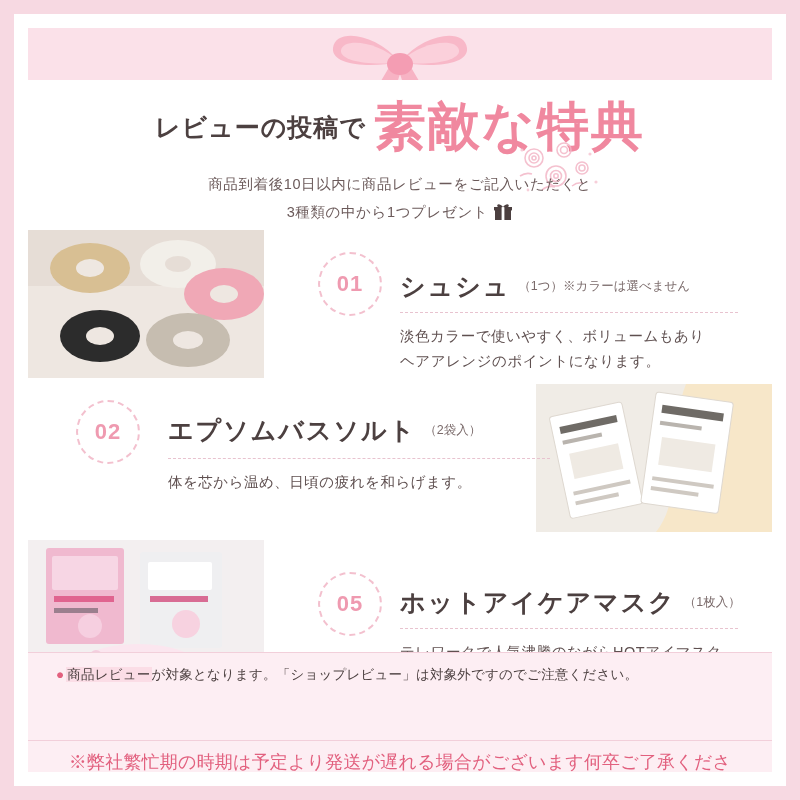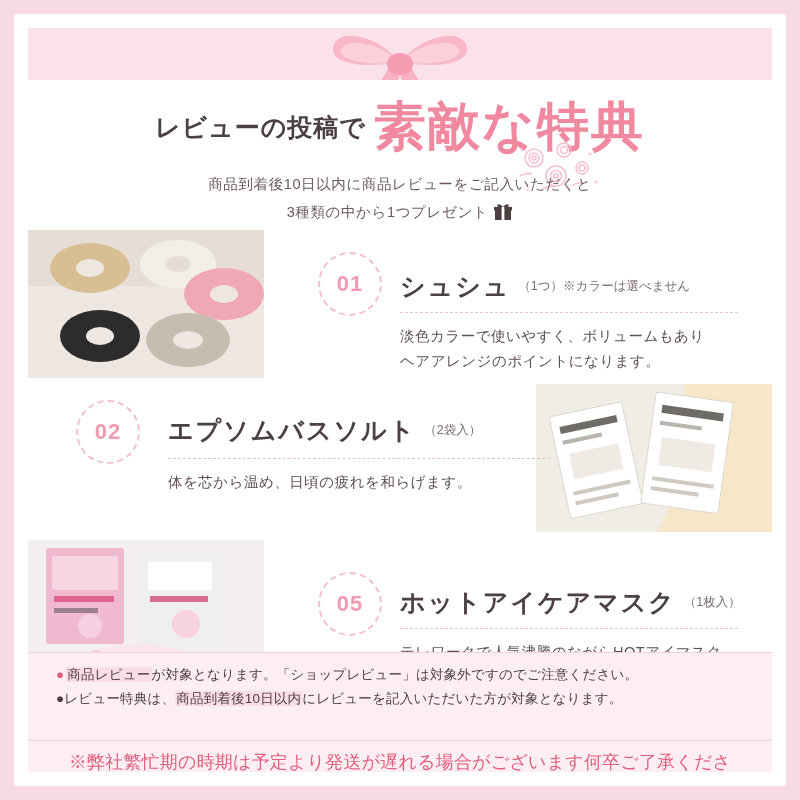--- a/index.html
+++ b/index.html
@@ -271,22 +271,19 @@
           <div>テレワークで人気沸騰のながらHOTアイマスク。</div>
           <div>可愛いフラワー柄と花の香りでリラックス。</div>
         </div>
       </div>
 
       <div class="footer">
         <div class="sep" style="top:0;"></div>
         <div class="note" style="top:14px;">
           <span class="bullet">●</span><span class="hl">商品レビュー</span><span>が対象となります。「ショップレビュー」は対象外ですのでご注意ください。</span>
         </div>
-        <div class="note" style="top:38px;">
-          <span>●レビュー特典は、</span><span class="hl">商品到着後10日以内</span><span>にレビューを記入いただいた方が対象となります。</span>
-        </div>
         <div class="sep" style="top:88px;"></div>
         <div class="note red" style="top:98px;text-align:center;">※弊社繁忙期の時期は予定より発送が遅れる場合がございます何卒ご了承ください。</div>
       </div>
 
     </div>
   </div>
 </div>
 
 </body></html>

